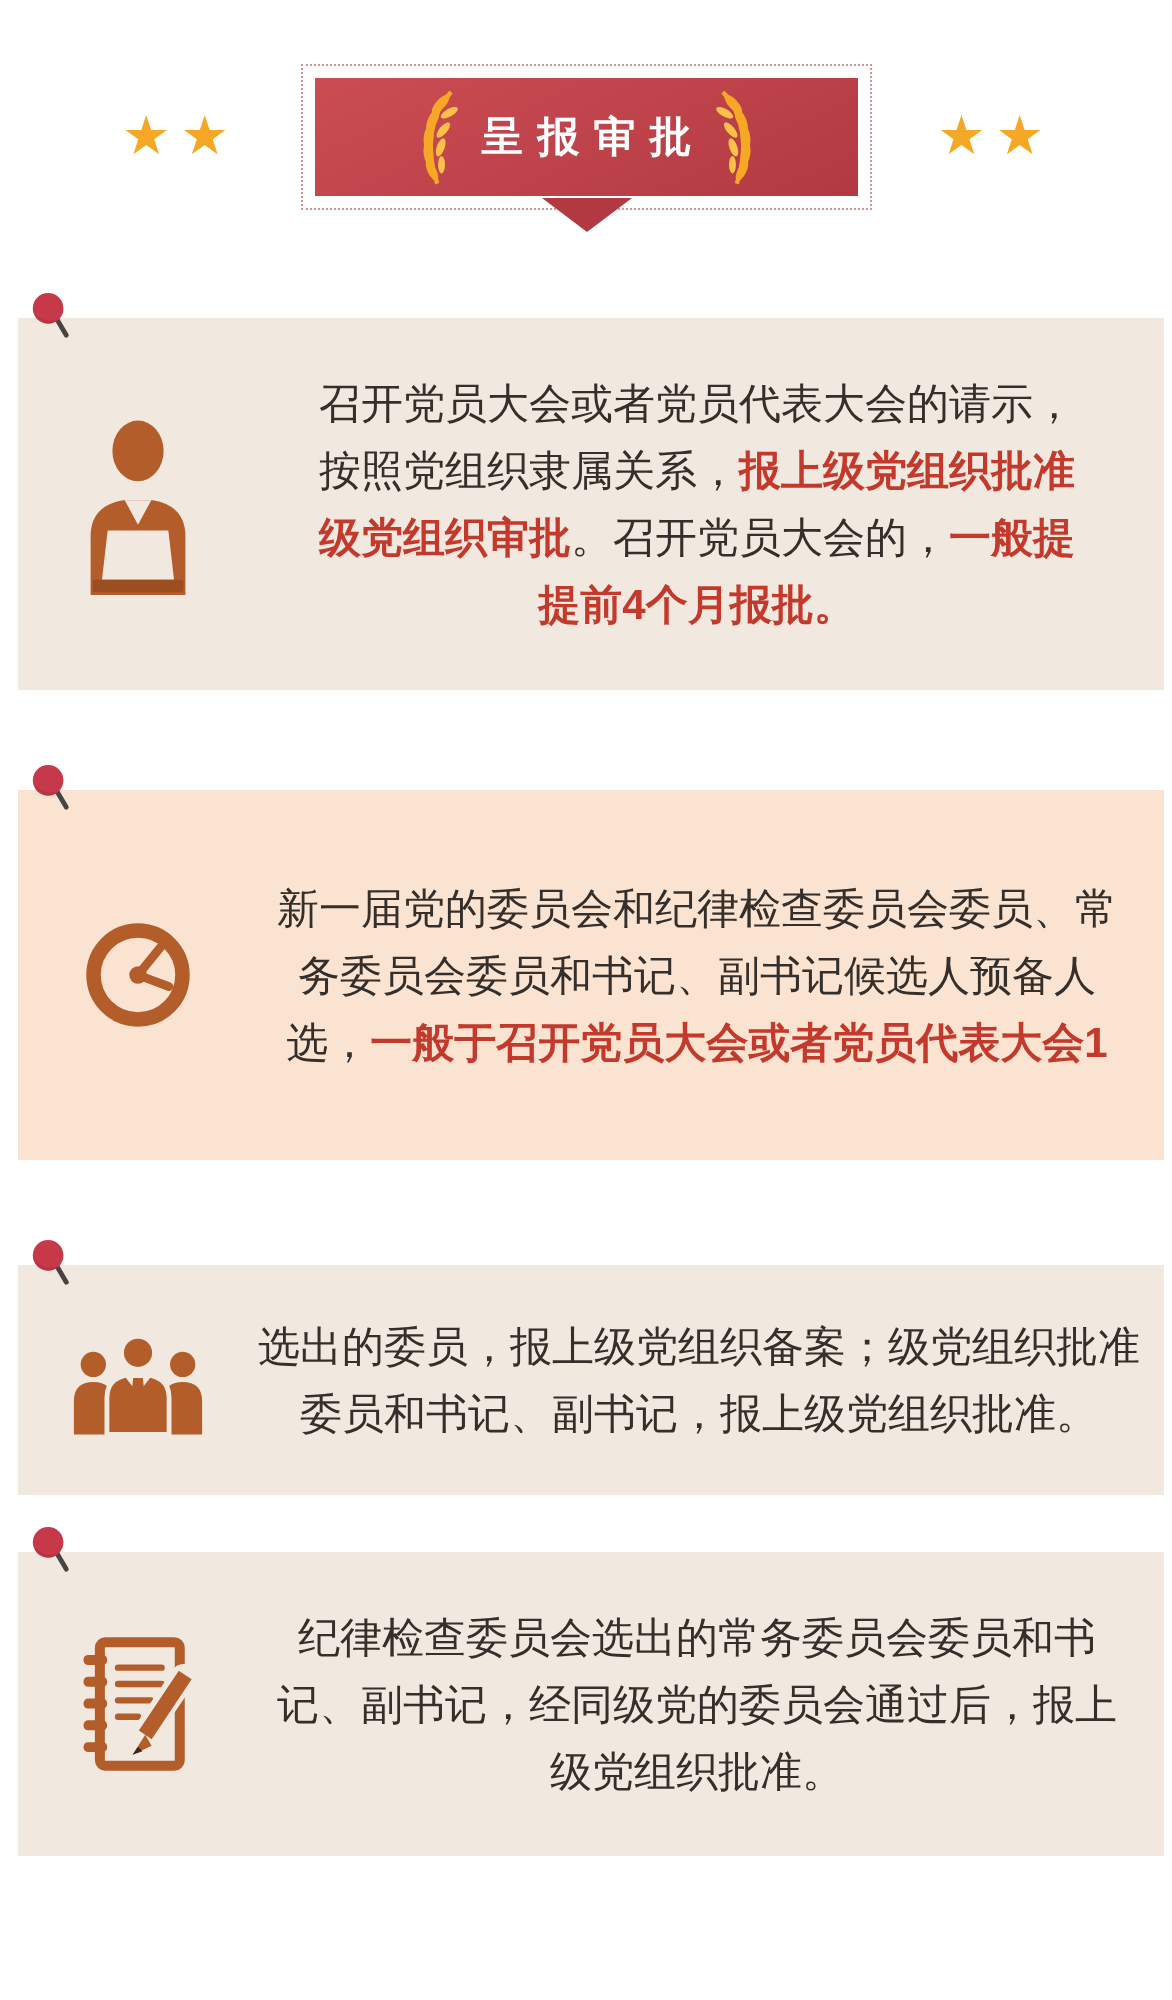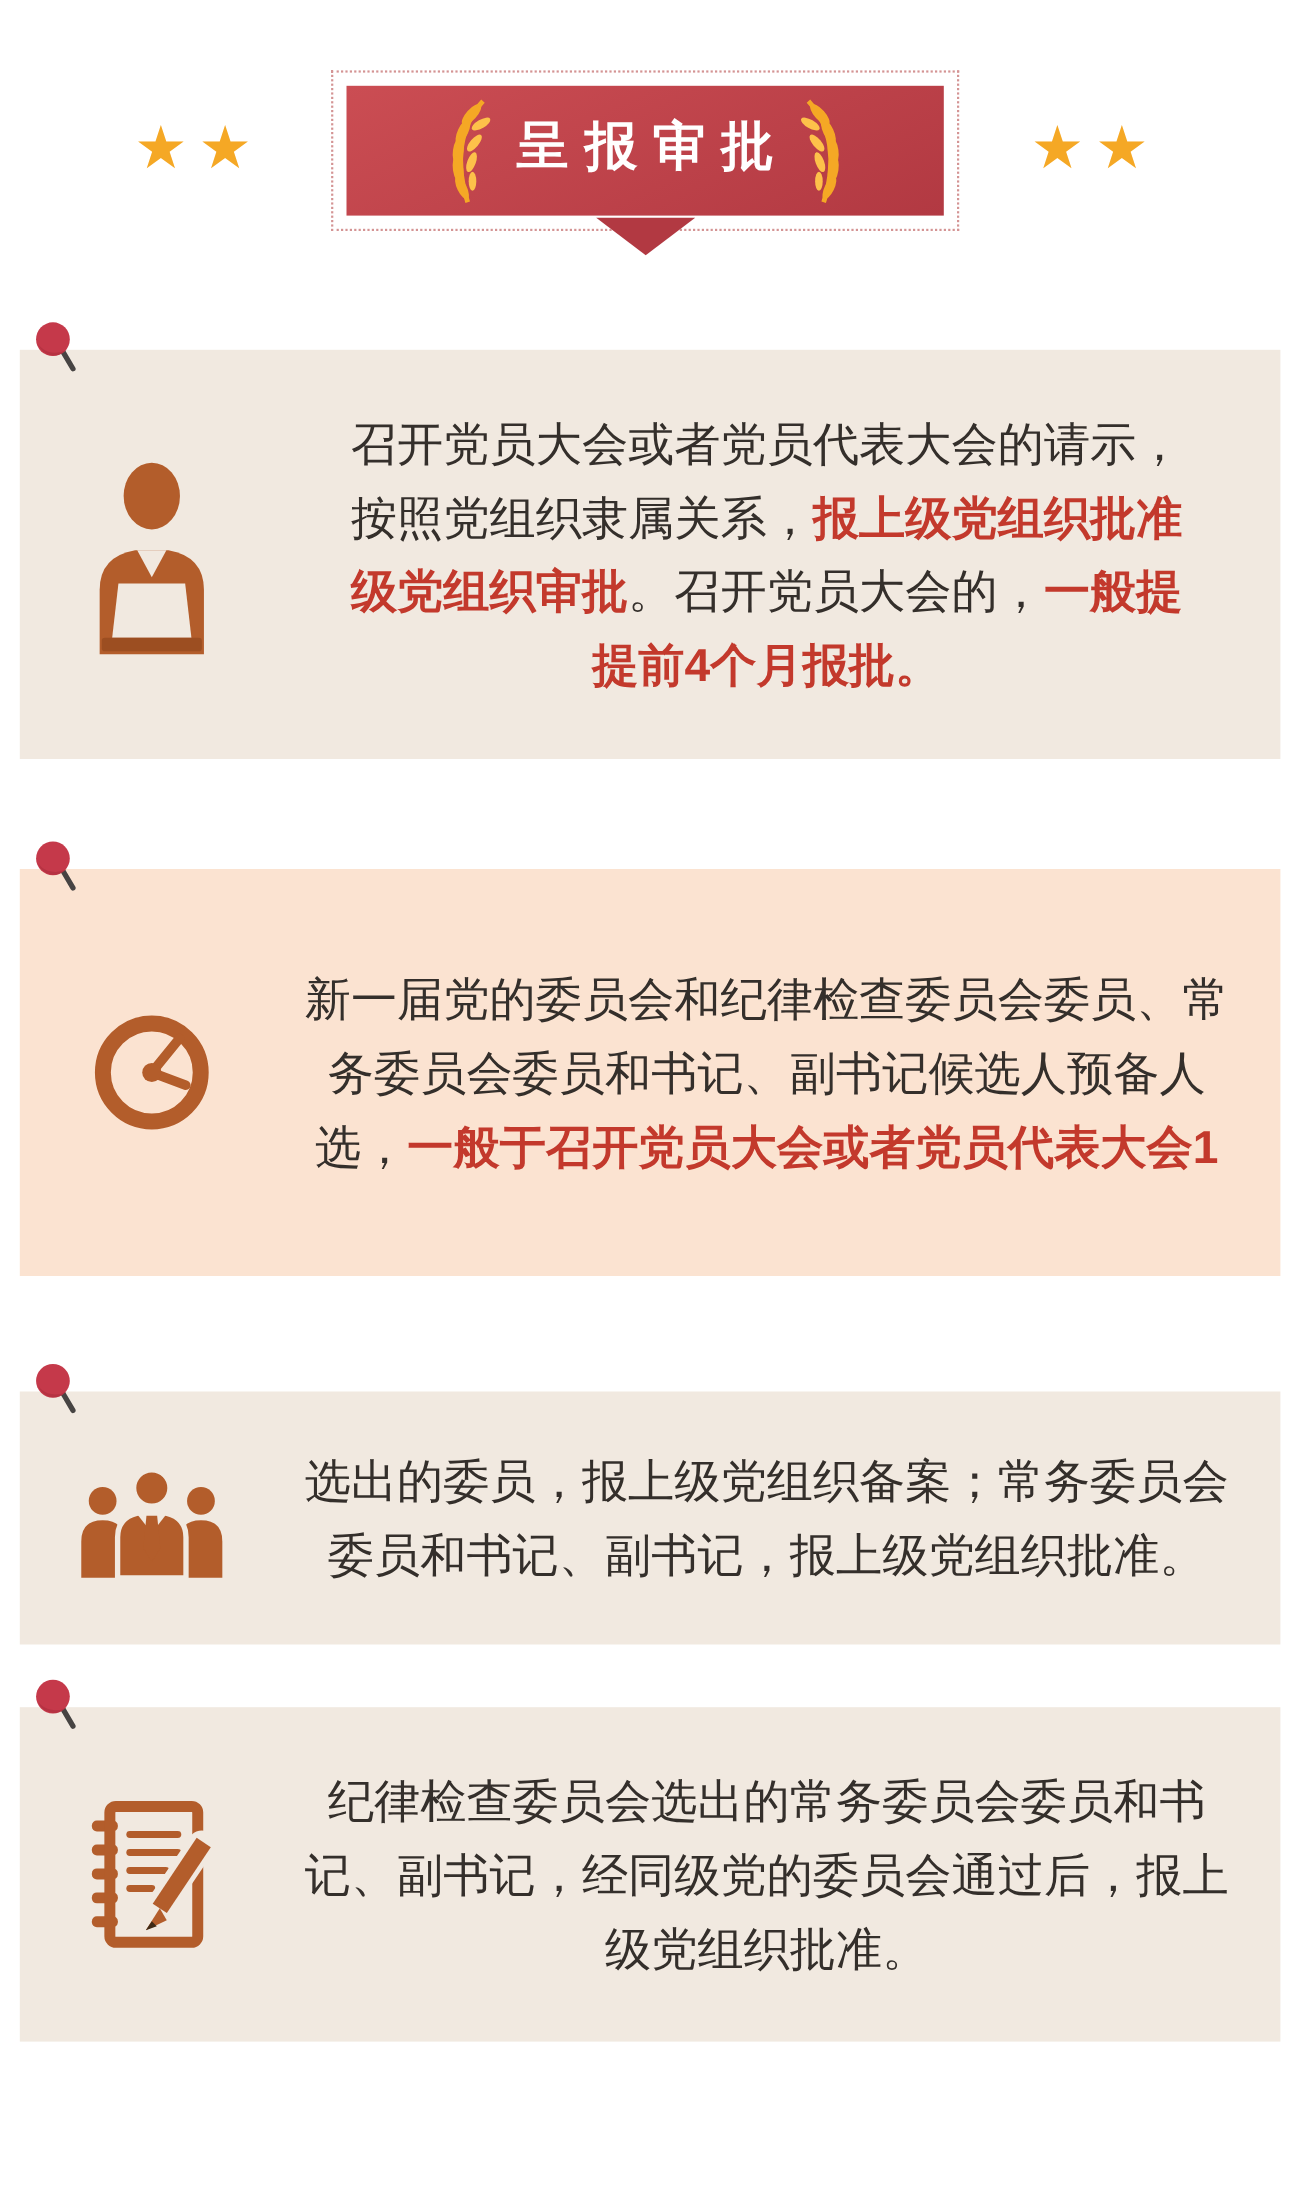--- a/index.html
+++ b/index.html
@@ -18,22 +18,22 @@
   .banner-frame{
     position:absolute;left:301px;top:64px;width:571px;height:146px;
     border:2px dotted var(--dotted-border,#d49494);box-sizing:border-box;
   }
   .banner{
     position:absolute;left:12px;top:12px;right:12px;bottom:12px;
     background:linear-gradient(155deg,var(--banner-red-top,#cb4d53),var(--banner-red-bottom,#b23942));
     display:flex;align-items:center;justify-content:center;gap:24px;
   }
   .title{
-    margin:0 -14px 0 0;color:#fff;font-family:Liberation Mono, monospace;
-    font-size:48px;font-weight:700;letter-spacing:14px;line-height:1;
+    margin:0 -14px 0 0;color:#fff;font-family:Liberation Sans, sans-serif;
+    font-size:42px;font-weight:700;letter-spacing:14px;line-height:1;
   }
   .laurel{display:block;width:52px;height:104px;color:var(--star-gold,#f4a72a);}
   .laurel-right{transform:scaleX(-1);}
   .banner-point{
     position:absolute;left:50%;top:132px;transform:translateX(-50%);
     width:0;height:0;border-left:45px solid transparent;border-right:45px solid transparent;
     border-top:34px solid var(--banner-red-bottom,#b5414a);
   }
 
   
@@ -165,21 +165,21 @@
           <g stroke="#f1e9e0" stroke-width="5">
             <circle cx="70" cy="28" r="17"></circle>
             <path d="M38 112 L38 74 Q38 50 70 50 Q102 50 102 74 L102 112 Z"></path>
           </g>
           <polygon points="56,52 84,52 70,70" fill="#f1e9e0"></polygon>
           <polygon points="65,54 75,54 78,84 70,97 62,84"></polygon>
         </g>
       </svg>
     </div>
     <div class="text-col">
-        <div class="tline"><span>选出的委员，报上级党组织备案；常务委员会</span></div>
+        <div class="tline"><span>选出的委员，报上级党组织备案；级党组织批准</span></div>
         <div class="tline"><span>委员和书记、副书记，报上级党组织批准。</span></div>
       </div>
   </section>
 
   <section class="panel s4" data-theme="beige">
     <svg class="pin" viewBox="0 0 48 56">
       <line x1="30" y1="30" x2="40" y2="47" stroke="#474443" stroke-width="5" stroke-linecap="round"></line>
       <circle cx="21" cy="19" r="16" fill="currentColor"></circle>
       <path d="M7 24 a16 16 0 0 0 27 5 a21 21 0 0 1 -27 -5 z" fill="#a92e3d" opacity="0.55"></path>
     </svg>

